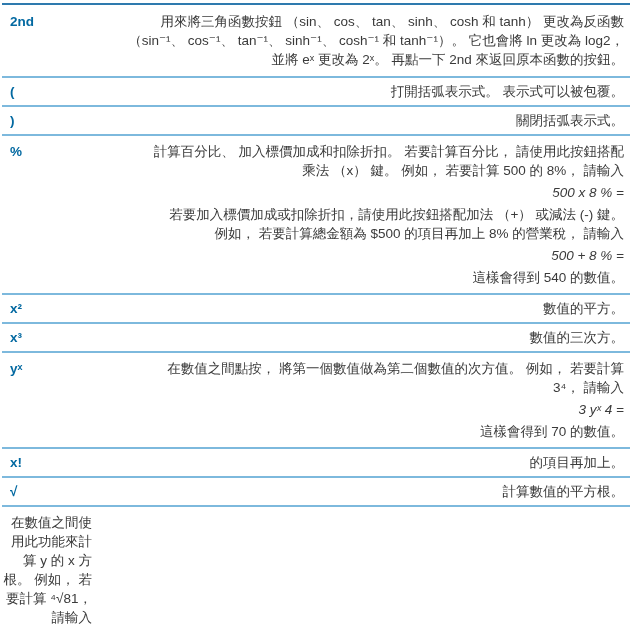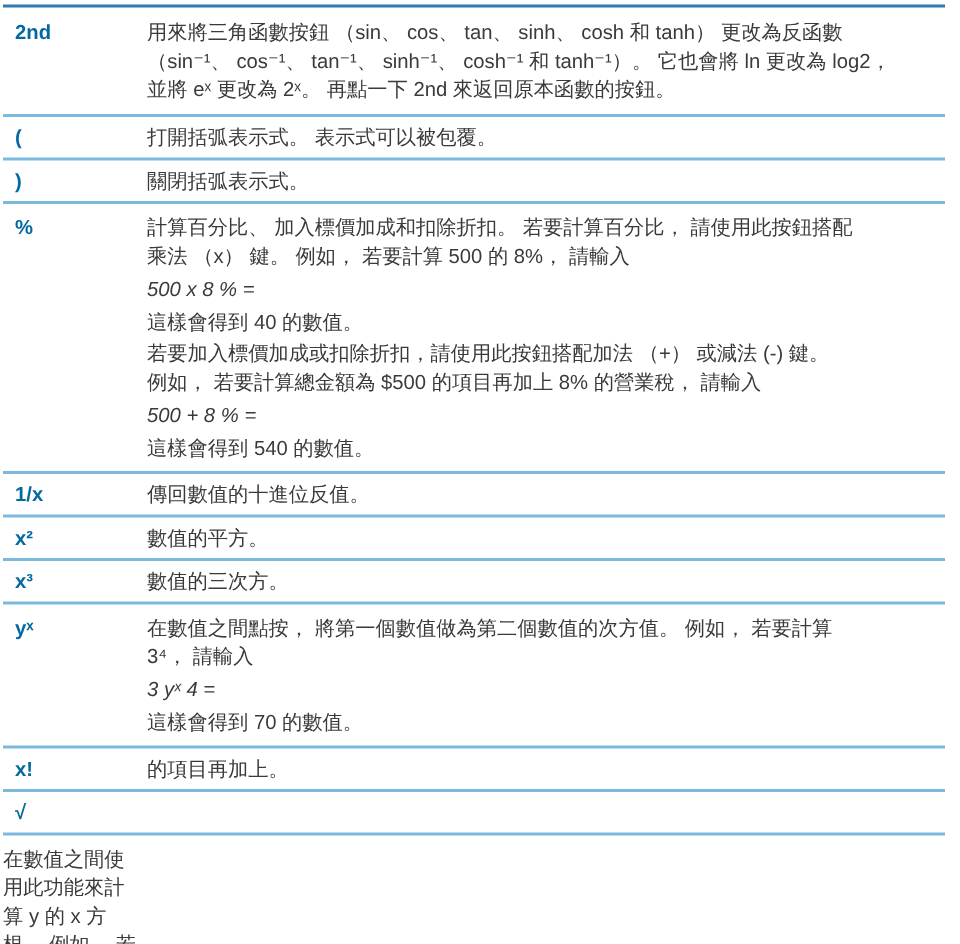--- a/index.html
+++ b/index.html
@@ -38,20 +38,21 @@
     font-weight: bold;
     color: #0369a1;
     font-size: 13.5px;
     line-height: 19px;
   }
   .desc-cell {
     font-size: 13.5px;
     line-height: 19px;
     color: #3a3a3a;
     padding-right: 6px;
+    text-align: right;
   }
   .para {
     white-space: pre-wrap;
     margin: 0;
   }
   .para + .para {
     margin-top: 2px;
   }
   .para.code {
     margin-top: 3px;
@@ -86,34 +87,27 @@
       <div class="para">關閉括弧表示式。</div>
     </div>
   </div>
 
   <div class="fn-row multi">
     <div class="key-cell">%</div>
     <div class="desc-cell">
       <div class="para">計算百分比、 加入標價加成和扣除折扣。 若要計算百分比， 請使用此按鈕搭配
 乘法 （x） 鍵。 例如， 若要計算 500 的 8%， 請輸入</div>
       <div class="para code">500 x 8 % =</div>
-      <div class="para">這樣會得到 40 的數值。</div>
       <div class="para">若要加入標價加成或扣除折扣，請使用此按鈕搭配加法 （+） 或減法 (-) 鍵。
 例如， 若要計算總金額為 $500 的項目再加上 8% 的營業稅， 請輸入</div>
       <div class="para code">500 + 8 % =</div>
       <div class="para">這樣會得到 540 的數值。</div>
     </div>
   </div>
 
-  <div class="fn-row">
-    <div class="key-cell">1/x</div>
-    <div class="desc-cell">
-      <div class="para">傳回數值的十進位反值。</div>
-    </div>
-  </div>
 
   <div class="fn-row">
     <div class="key-cell">x²</div>
     <div class="desc-cell">
       <div class="para">數值的平方。</div>
     </div>
   </div>
 
   <div class="fn-row">
     <div class="key-cell">x³</div>
@@ -134,20 +128,23 @@
 
   <div class="fn-row">
     <div class="key-cell">x!</div>
     <div class="desc-cell">
       <div class="para">的項目再加上。</div>
     </div>
   </div>
 
   <div class="fn-row">
     <div class="key-cell">√</div>
+    <div class="desc-cell">
+      <div class="para">計算數值的平方根。</div>
+    </div>
   </div>
 
   <div class="fn-row multi">
     <div class="desc-cell">
       <div class="para">在數值之間使用此功能來計算 y 的 x 方根。 例如， 若要計算 ⁴√81， 請輸入</div>
       <div class="para code">81 ˣ√y 4 =</div>
       <div class="para">這樣會得到 3 的數值。</div>
     </div>
   </div>
 

